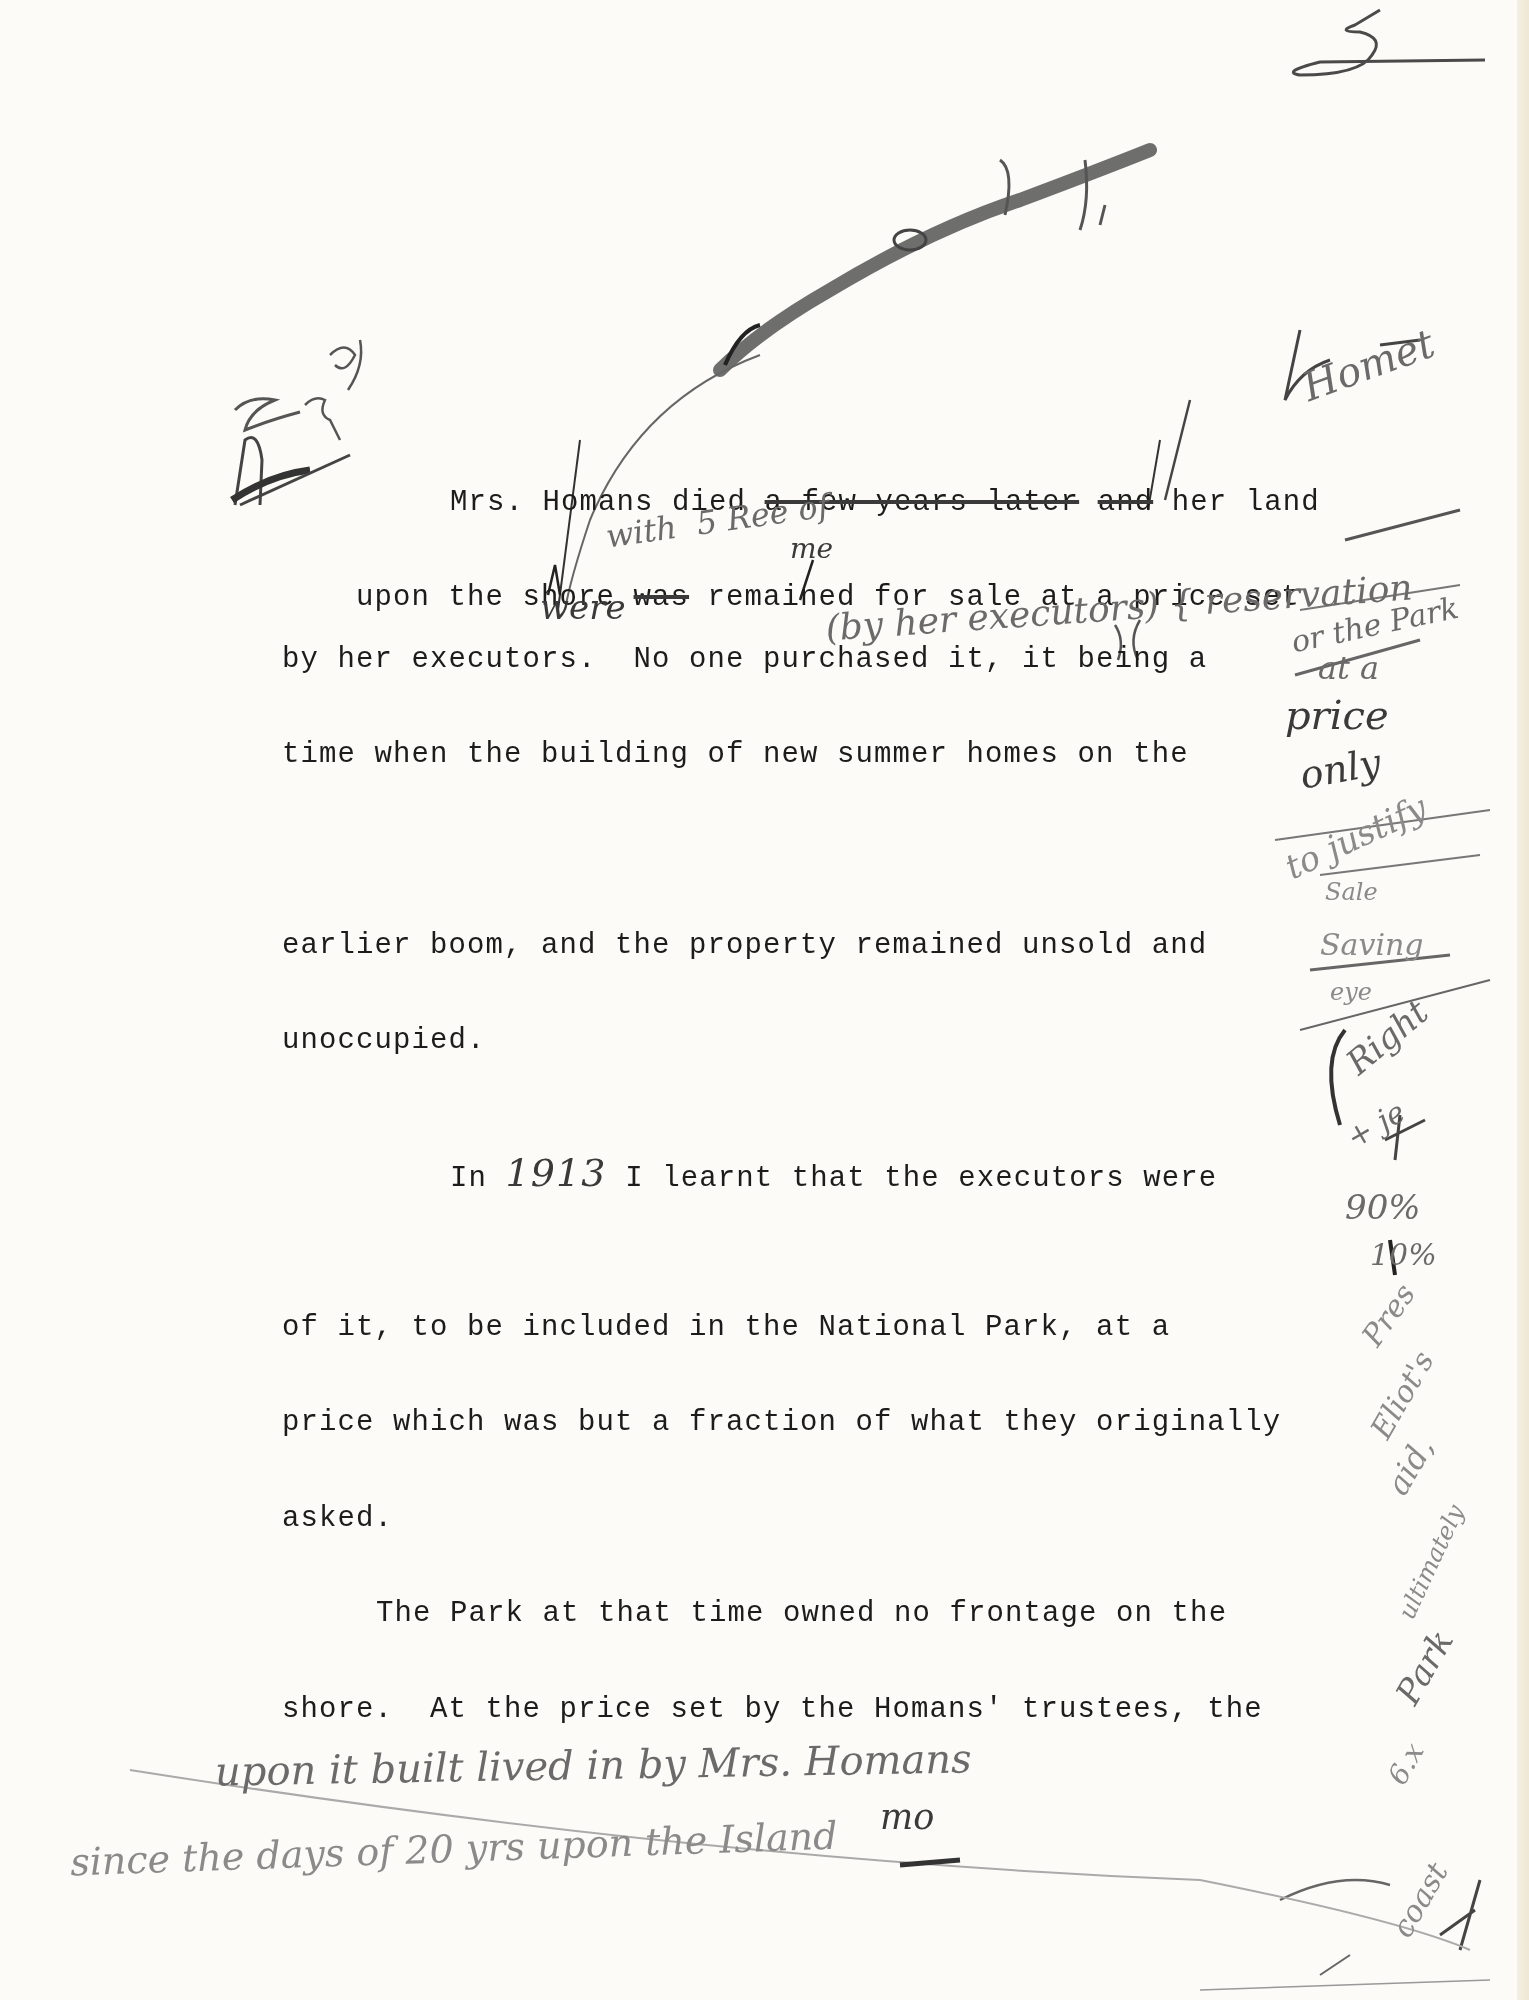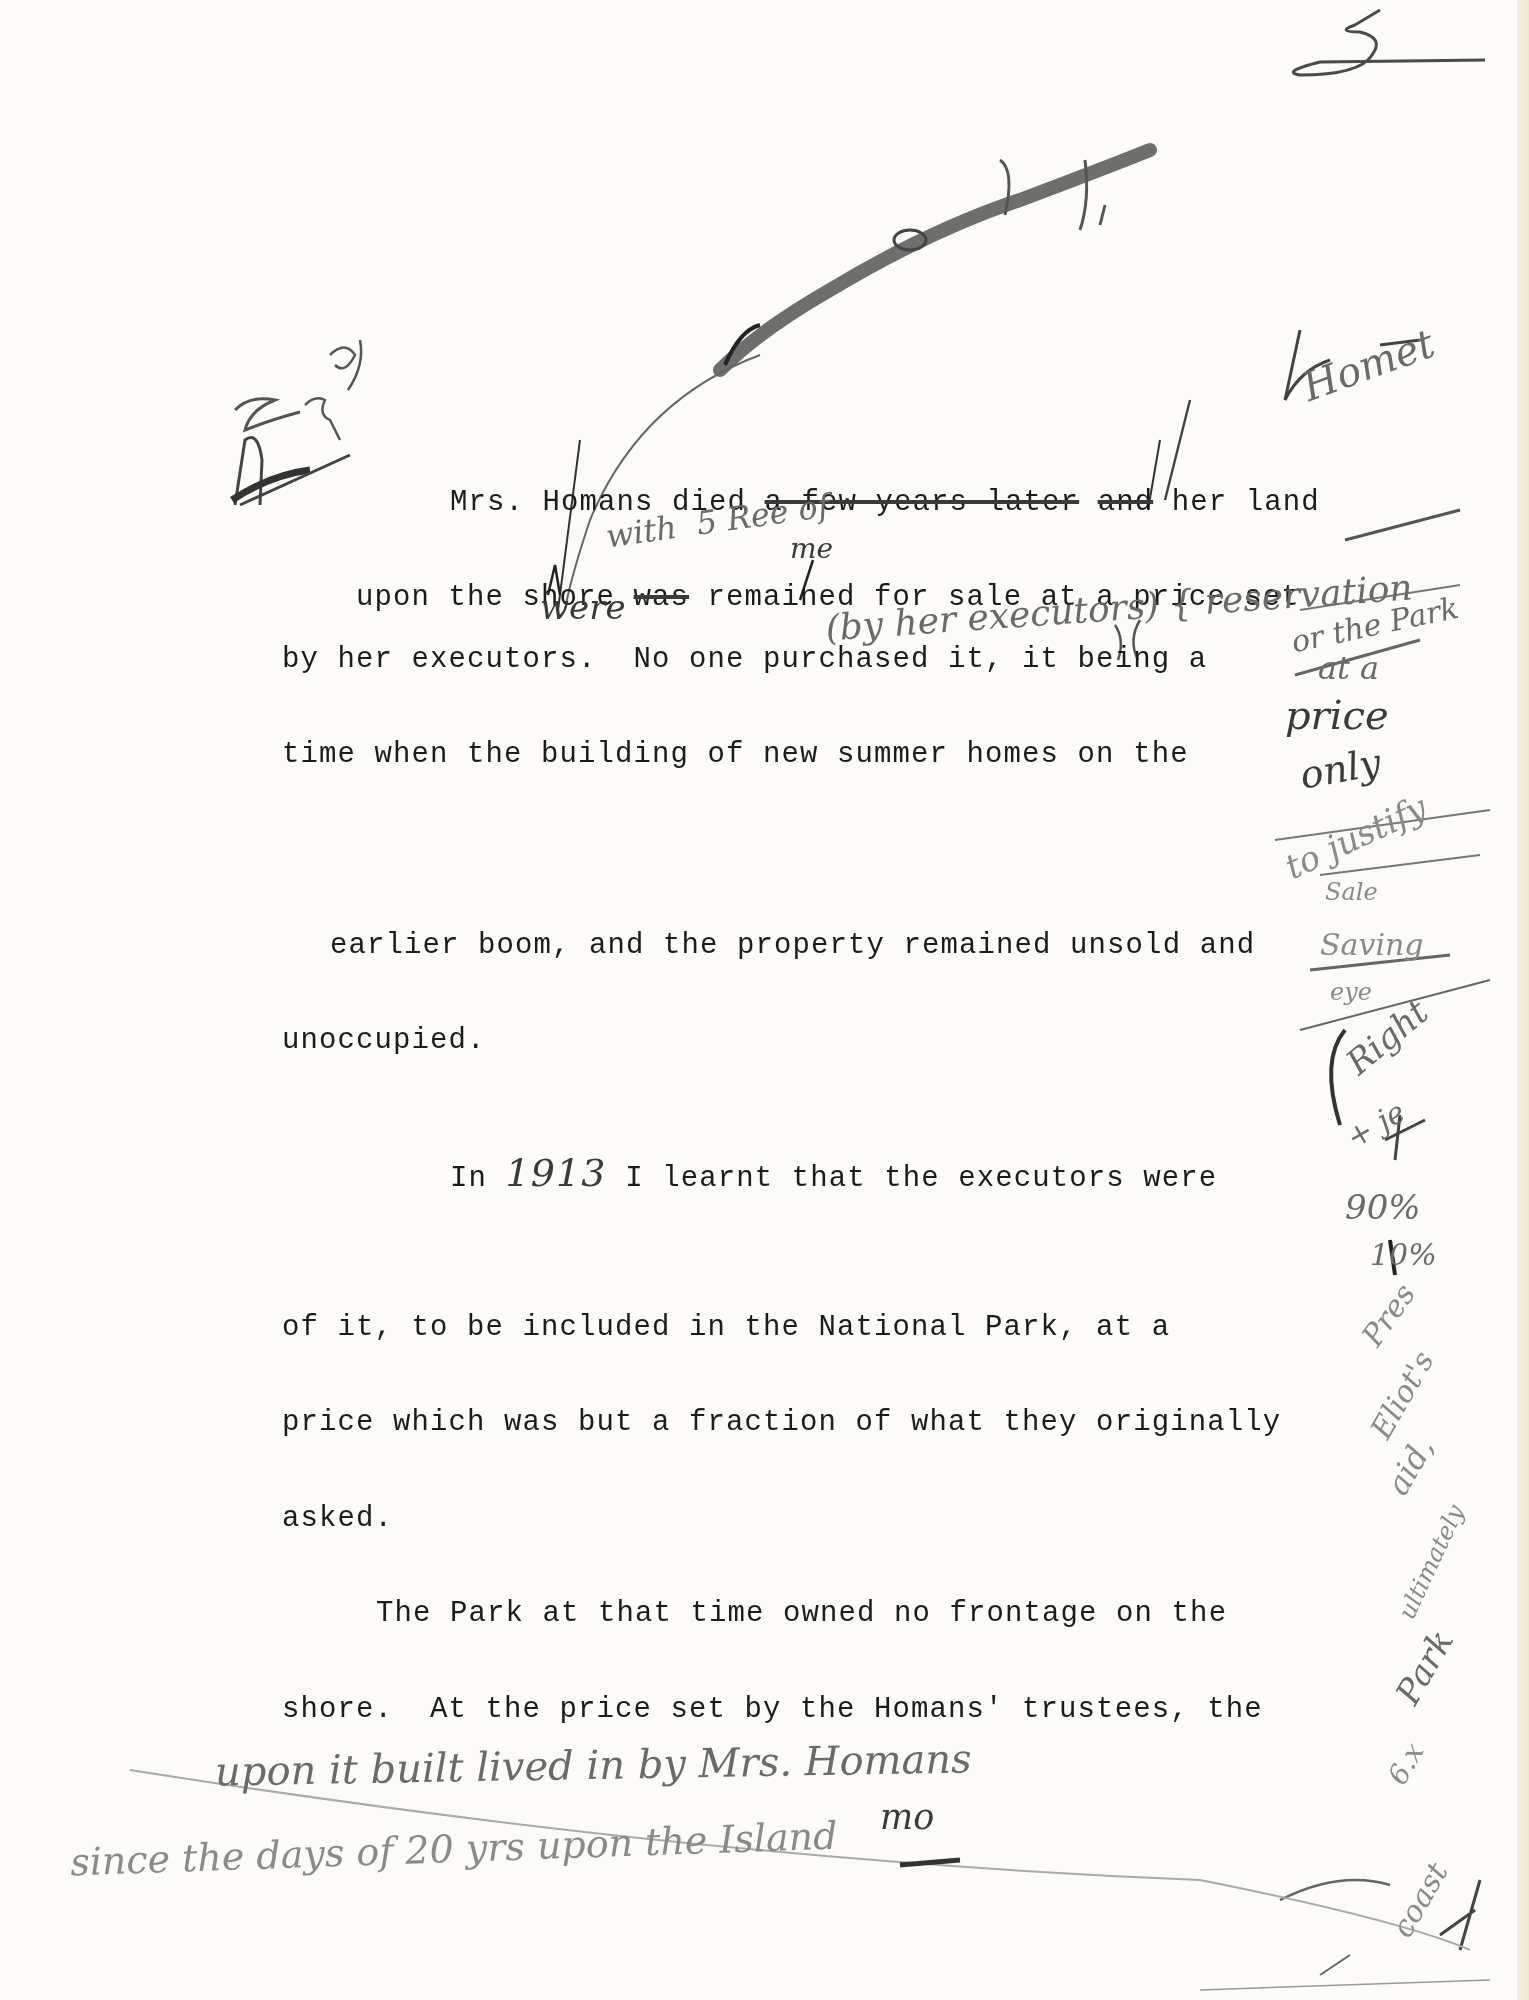--- a/index.html
+++ b/index.html
@@ -119,21 +119,21 @@
   <div class="hand dark" style="left:1395px; top:5px; font-size:0;">5</div>
 
   <div class="typed-line" style="left:376px; top:452px;">
     <span>Mrs. Homans died </span><span class="strike">a few years later</span><span> </span><span class="strike">and</span><span> her land</span>
   </div>
   <div class="typed-line" style="left:282px; top:547px;">
     <span>upon the shore </span><span class="strike">was</span><span> remained for sale at a price set</span>
   </div>
   <div class="typed-line" style="left:282px; top:643px;">by her executors.  No one purchased it, it being a</div>
   <div class="typed-line" style="left:282px; top:738px;">time when the building of new summer homes on the</div>
-  <div class="typed-line" style="left:282px; top:929px;margin-left:48px;">earlier boom, and the property remained unsold and</div>
+  <div class="typed-line" style="left:282px; top:929px;">earlier boom, and the property remained unsold and</div>
   <div class="typed-line" style="left:282px; top:1024px;">unoccupied.</div>
   <div class="typed-line" style="left:376px; top:1120px;">
     <span>In </span><span class="hand dark" style="position:static; font-size:38px; ">1913</span><span> I learnt that the executors were</span>
   </div>
   <div class="typed-line" style="left:282px; top:1311px;">of it, to be included in the National Park, at a</div>
   <div class="typed-line" style="left:282px; top:1406px;">price which was but a fraction of what they originally</div>
   <div class="typed-line" style="left:282px; top:1502px;">asked.</div>
   <div class="typed-line" style="left:376px; top:1597px;">The Park at that time owned no frontage on the</div>
   <div class="typed-line" style="left:282px; top:1693px;">shore.  At the price set by the Homans' trustees, the</div>
 

